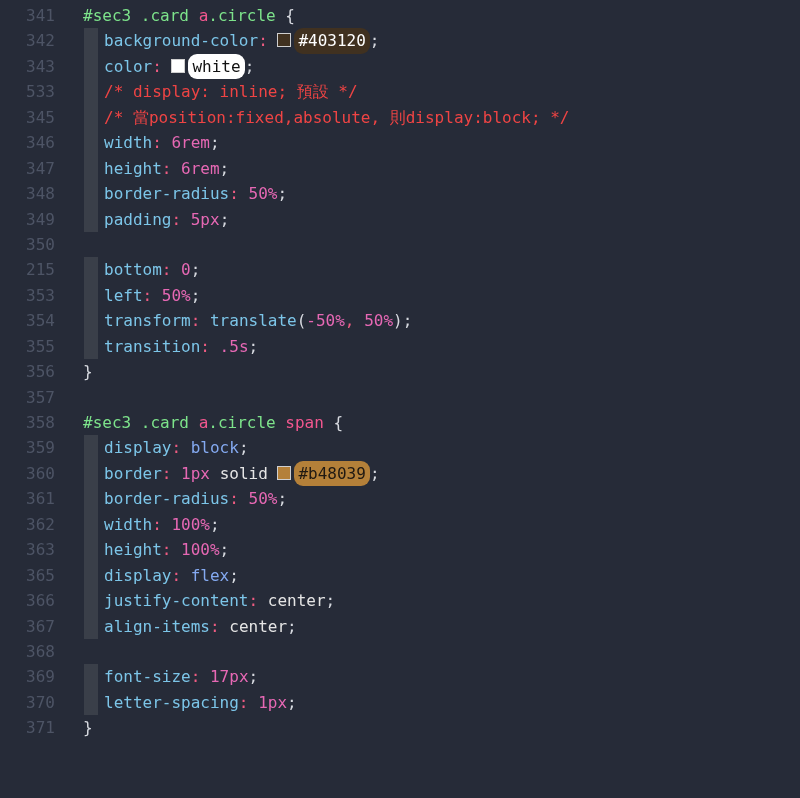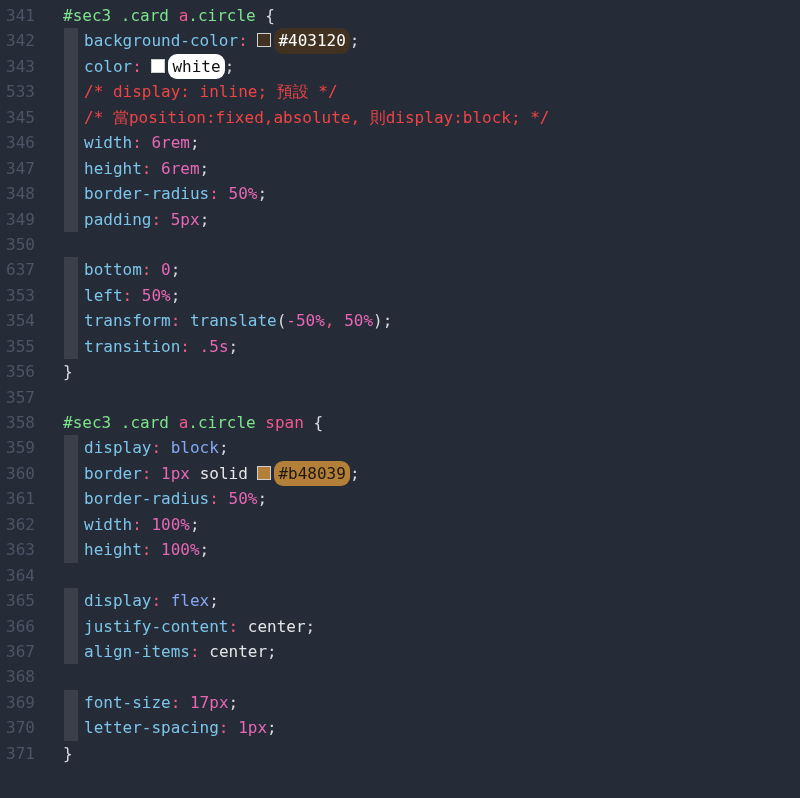--- a/index.html
+++ b/index.html
@@ -8,20 +8,21 @@
     background:#262b38;
     overflow:hidden;
     font-family:"DejaVu Sans Mono","Liberation Mono",monospace;
   }
   .editor{
     position:relative;
     width:720px;height:798px;
     padding-top:3px;
     box-sizing:border-box;
     background:#262b38;
+    padding-left:20px;
   }
   .line{
     display:flex;
     height:25.45px;
     line-height:25.45px;
     font-size:16px;
     white-space:pre;
   }
   .gutter{
     width:35px;
@@ -75,33 +76,32 @@
     <div class="line"><div class="gutter">341</div><div class="code"><span class="tok t-sel">#sec3</span><span class="tok t-pun"> </span><span class="tok t-sel">.card</span><span class="tok t-pun"> </span><span class="tok t-tag">a</span><span class="tok t-sel">.circle</span><span class="tok t-pun"> </span><span class="tok t-pun">{</span></div></div>
     <div class="line"><div class="gutter">342</div><div class="code indent1"><span class="bar"></span><span class="tok t-prop">background-color</span><span class="tok t-colon">:</span><span class="tok t-pun"> </span><span class="swatch" style="background: rgb(64, 49, 32);"></span><span class="chip" style="background: rgb(64, 49, 32); color: rgb(255, 255, 255);">#403120</span><span class="tok t-pun">;</span></div></div>
     <div class="line"><div class="gutter">343</div><div class="code indent1"><span class="bar"></span><span class="tok t-prop">color</span><span class="tok t-colon">:</span><span class="tok t-pun"> </span><span class="swatch" style="background: rgb(255, 255, 255);"></span><span class="chip" style="background: rgb(255, 255, 255); color: rgb(17, 17, 17);">white</span><span class="tok t-pun">;</span></div></div>
     <div class="line"><div class="gutter">533</div><div class="code indent1"><span class="bar"></span><span class="tok t-com">/* display: inline; 預設 */</span></div></div>
     <div class="line"><div class="gutter">345</div><div class="code indent1"><span class="bar"></span><span class="tok t-com">/* 當position:fixed,absolute, 則display:block; */</span></div></div>
     <div class="line"><div class="gutter">346</div><div class="code indent1"><span class="bar"></span><span class="tok t-prop">width</span><span class="tok t-colon">:</span><span class="tok t-pun"> </span><span class="tok t-num">6rem</span><span class="tok t-pun">;</span></div></div>
     <div class="line"><div class="gutter">347</div><div class="code indent1"><span class="bar"></span><span class="tok t-prop">height</span><span class="tok t-colon">:</span><span class="tok t-pun"> </span><span class="tok t-num">6rem</span><span class="tok t-pun">;</span></div></div>
     <div class="line"><div class="gutter">348</div><div class="code indent1"><span class="bar"></span><span class="tok t-prop">border-radius</span><span class="tok t-colon">:</span><span class="tok t-pun"> </span><span class="tok t-num">50%</span><span class="tok t-pun">;</span></div></div>
     <div class="line"><div class="gutter">349</div><div class="code indent1"><span class="bar"></span><span class="tok t-prop">padding</span><span class="tok t-colon">:</span><span class="tok t-pun"> </span><span class="tok t-num">5px</span><span class="tok t-pun">;</span></div></div>
     <div class="line"><div class="gutter">350</div><div class="code indent1"></div></div>
-    <div class="line"><div class="gutter">637</div><div class="code indent1"><span class="bar"></span><span class="tok t-prop">bottom</span><span class="tok t-colon">:</span><span class="tok t-pun"> </span><span class="tok t-num">0</span><span class="tok t-pun">;</span></div></div>
+    <div class="line"><div class="gutter">215</div><div class="code indent1"><span class="bar"></span><span class="tok t-prop">bottom</span><span class="tok t-colon">:</span><span class="tok t-pun"> </span><span class="tok t-num">0</span><span class="tok t-pun">;</span></div></div>
     <div class="line"><div class="gutter">353</div><div class="code indent1"><span class="bar"></span><span class="tok t-prop">left</span><span class="tok t-colon">:</span><span class="tok t-pun"> </span><span class="tok t-num">50%</span><span class="tok t-pun">;</span></div></div>
     <div class="line"><div class="gutter">354</div><div class="code indent1"><span class="bar"></span><span class="tok t-prop">transform</span><span class="tok t-colon">:</span><span class="tok t-pun"> </span><span class="tok t-fn">translate</span><span class="tok t-pun">(</span><span class="tok t-num">-50%</span><span class="tok t-colon">,</span><span class="tok t-pun"> </span><span class="tok t-num">50%</span><span class="tok t-pun">)</span><span class="tok t-pun">;</span></div></div>
     <div class="line"><div class="gutter">355</div><div class="code indent1"><span class="bar"></span><span class="tok t-prop">transition</span><span class="tok t-colon">:</span><span class="tok t-pun"> </span><span class="tok t-num">.5s</span><span class="tok t-pun">;</span></div></div>
     <div class="line"><div class="gutter">356</div><div class="code"><span class="tok t-pun">}</span></div></div>
     <div class="line"><div class="gutter">357</div><div class="code"></div></div>
     <div class="line"><div class="gutter">358</div><div class="code"><span class="tok t-sel">#sec3</span><span class="tok t-pun"> </span><span class="tok t-sel">.card</span><span class="tok t-pun"> </span><span class="tok t-tag">a</span><span class="tok t-sel">.circle</span><span class="tok t-pun"> </span><span class="tok t-tag">span</span><span class="tok t-pun"> </span><span class="tok t-pun">{</span></div></div>
     <div class="line"><div class="gutter">359</div><div class="code indent1"><span class="bar"></span><span class="tok t-prop">display</span><span class="tok t-colon">:</span><span class="tok t-pun"> </span><span class="tok t-kw">block</span><span class="tok t-pun">;</span></div></div>
     <div class="line"><div class="gutter">360</div><div class="code indent1"><span class="bar"></span><span class="tok t-prop">border</span><span class="tok t-colon">:</span><span class="tok t-pun"> </span><span class="tok t-num">1px</span><span class="tok t-pun"> </span><span class="tok t-pur">solid</span><span class="tok t-pun"> </span><span class="swatch" style="background: rgb(180, 128, 57);"></span><span class="chip" style="background: rgb(180, 128, 57); color: rgb(31, 24, 18);">#b48039</span><span class="tok t-pun">;</span></div></div>
     <div class="line"><div class="gutter">361</div><div class="code indent1"><span class="bar"></span><span class="tok t-prop">border-radius</span><span class="tok t-colon">:</span><span class="tok t-pun"> </span><span class="tok t-num">50%</span><span class="tok t-pun">;</span></div></div>
     <div class="line"><div class="gutter">362</div><div class="code indent1"><span class="bar"></span><span class="tok t-prop">width</span><span class="tok t-colon">:</span><span class="tok t-pun"> </span><span class="tok t-num">100%</span><span class="tok t-pun">;</span></div></div>
     <div class="line"><div class="gutter">363</div><div class="code indent1"><span class="bar"></span><span class="tok t-prop">height</span><span class="tok t-colon">:</span><span class="tok t-pun"> </span><span class="tok t-num">100%</span><span class="tok t-pun">;</span></div></div>
-    <div class="line"><div class="gutter">364</div><div class="code indent1"></div></div>
     <div class="line"><div class="gutter">365</div><div class="code indent1"><span class="bar"></span><span class="tok t-prop">display</span><span class="tok t-colon">:</span><span class="tok t-pun"> </span><span class="tok t-kw">flex</span><span class="tok t-pun">;</span></div></div>
     <div class="line"><div class="gutter">366</div><div class="code indent1"><span class="bar"></span><span class="tok t-prop">justify-content</span><span class="tok t-colon">:</span><span class="tok t-pun"> </span><span class="tok t-pur">center</span><span class="tok t-pun">;</span></div></div>
     <div class="line"><div class="gutter">367</div><div class="code indent1"><span class="bar"></span><span class="tok t-prop">align-items</span><span class="tok t-colon">:</span><span class="tok t-pun"> </span><span class="tok t-pur">center</span><span class="tok t-pun">;</span></div></div>
     <div class="line"><div class="gutter">368</div><div class="code indent1"></div></div>
     <div class="line"><div class="gutter">369</div><div class="code indent1"><span class="bar"></span><span class="tok t-prop">font-size</span><span class="tok t-colon">:</span><span class="tok t-pun"> </span><span class="tok t-num">17px</span><span class="tok t-pun">;</span></div></div>
     <div class="line"><div class="gutter">370</div><div class="code indent1"><span class="bar"></span><span class="tok t-prop">letter-spacing</span><span class="tok t-colon">:</span><span class="tok t-pun"> </span><span class="tok t-num">1px</span><span class="tok t-pun">;</span></div></div>
     <div class="line"><div class="gutter">371</div><div class="code"><span class="tok t-pun">}</span></div></div>
   </div>
 
 </body></html>

